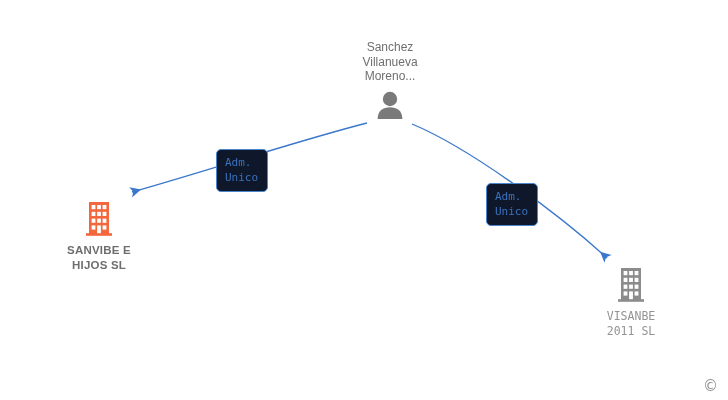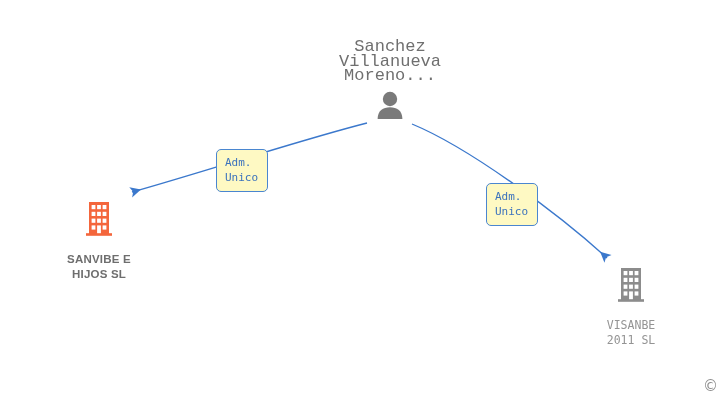--- a/index.html
+++ b/index.html
@@ -32,22 +32,22 @@
 
   
   .person-node {
     position: absolute;
     left: 338px;
     top: 40px;
     width: 104px;
     text-align: center;
   }
   .person-name {
-    font-family: Liberation Mono, monospace;
-    font-size: 17px;
+    font-family: Liberation Sans, sans-serif;
+    font-size: 12px;
     line-height: 14.5px;
     color: #6f6f6f;
     white-space: pre-line;
     letter-spacing: 0px;
   }
   .person-icon-wrap {
     margin-top: 5px;
     height: 30px;
     display: flex;
     align-items: flex-end;
@@ -64,21 +64,21 @@
   .company-node.gray   { left: 566px; top: 266px; }
 
   .building-wrap {
     height: 36px;
     display: flex;
     align-items: flex-end;
     justify-content: center;
   }
 
   .company-label {
-    margin-top: 16px;
+    margin-top: 7px;
     white-space: pre-line;
   }
   .company-label.orange-label {
     font-family: "Liberation Sans", sans-serif;
     font-weight: bold;
     font-size: 11.5px;
     line-height: 14.5px;
     color: #6e6e6e;
     letter-spacing: 0.2px;
   }
@@ -86,21 +86,21 @@
     font-family: "DejaVu Sans Mono", monospace;
     font-weight: normal;
     font-size: 11.5px;
     line-height: 15px;
     color: #949494;
   }
 
   
   .edge-label {
     position: absolute;
-    background: #fef9c3;
+    background: #0f172a;
     border: 1.6px solid #4a86d0;
     border-radius: 5px;
     padding: 5px 8px 6px 8px;
     font-family: "DejaVu Sans Mono", monospace;
     font-size: 11px;
     line-height: 15px;
     color: #3b72bd;
     white-space: pre-line;
     text-align: left;
     box-sizing: border-box;

